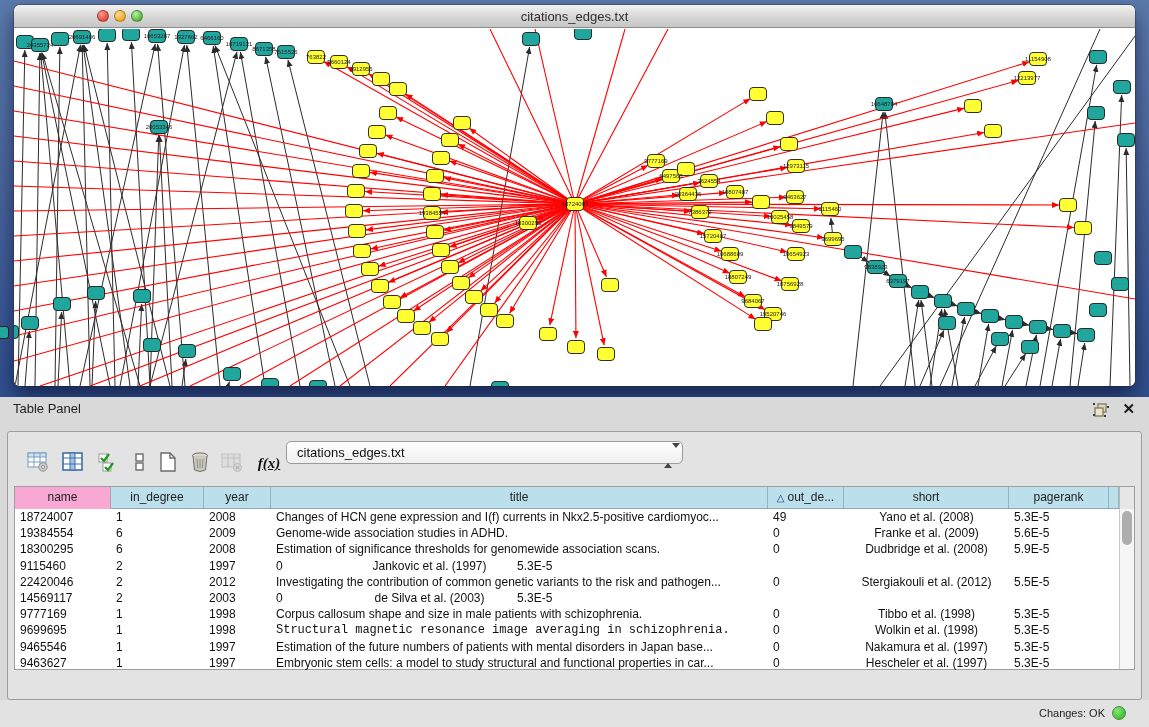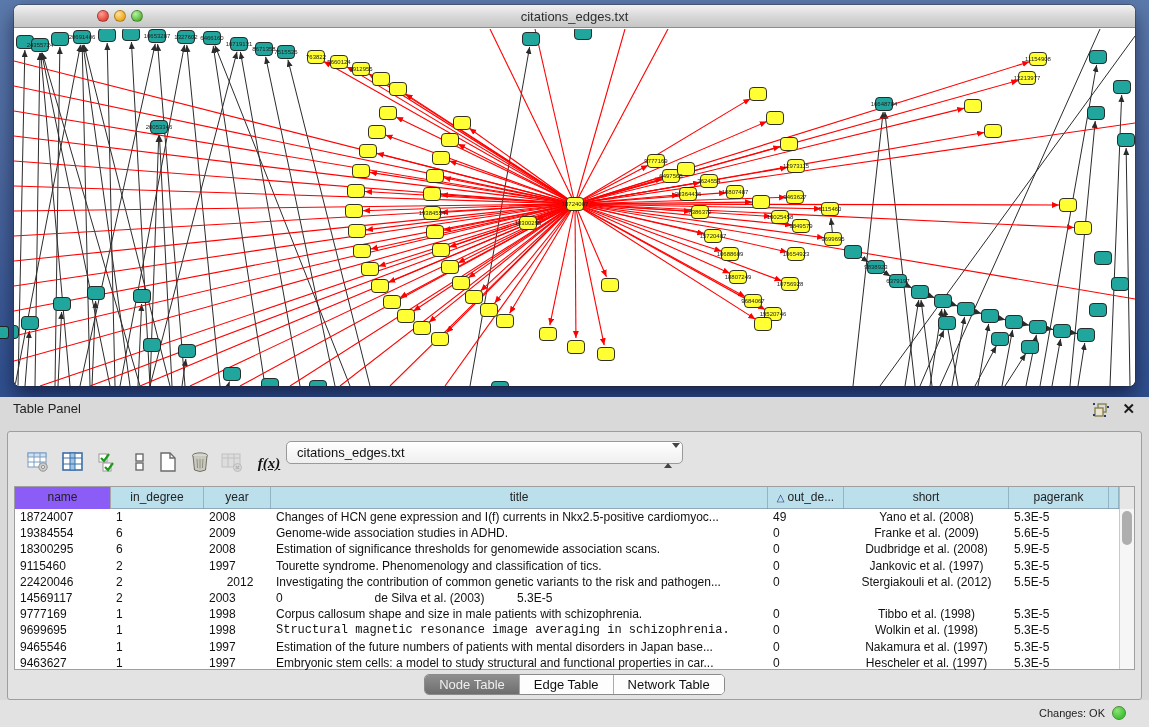--- a/index.html
+++ b/index.html
@@ -44,21 +44,21 @@
     line-height:21px; padding-left:10px; cursor:pointer; }
   .combo-arrows { position:absolute; right:9px; top:3px; width:9px; height:16px; }
   .combo-arrows .up   { width:0;height:0;border-left:4px solid transparent;border-right:4px solid transparent;border-bottom:5px solid #444; margin-bottom:3px; }
   .combo-arrows .dn   { width:0;height:0;border-left:4px solid transparent;border-right:4px solid transparent;border-top:5px solid #444; }
 
   .table-area { position:absolute; left:6px; top:54px; width:1121px; height:184px; background:#fff;
     border:1px solid #9e9e9e; }
   .thead { display:flex; height:22px; border-bottom:1px solid #8fa9b8; background:#BCDFEC; }
   .th { height:22px; line-height:21px; font-size:12px; color:#222; text-align:center;
     border-right:1px solid rgba(110,145,165,.55); overflow:hidden; white-space:nowrap; cursor:pointer; }
-  .th.gray { background:#8b5cf6; border-right:1px solid #A6A6A6; }
+  .th.gray { background:#f9a8d4; border-right:1px solid #A6A6A6; }
   .th .sortmark { font-size:10px; color:#20307a; margin-right:3px; }
   .tcorner { width:15px; height:22px; background:#E6E6E6; border-left:1px solid #BBB; }
   .tbody { position:relative; }
   .trow { display:flex; height:16.2px; line-height:16.2px; font-size:12px; color:#111; cursor:default; }
   .td { overflow:hidden; white-space:nowrap; padding-left:5px; }
   .td.center { text-align:center; padding-left:0; }
   .vscroll { position:absolute; right:0; top:22px; bottom:0; width:15px; background:#F6F6F6; border-left:1px solid #C9C9C9; }
   .vthumb { position:absolute; left:2px; right:2px; top:2px; height:34px; background:#AEAEAE; border-radius:6px; }
 
   .tabbar { position:absolute; left:0; right:0; top:242px; height:22px; text-align:center; }
@@ -539,29 +539,28 @@
               <div class="td" style="width: 67px;">2008</div>
               <div class="td" style="width: 497px;">Estimation of significance thresholds for genomewide association scans.</div>
               <div class="td" style="width: 76px;">0</div>
               <div class="td center" style="width: 165px;">Dudbridge et al. (2008)</div>
               <div class="td" style="width: 100px;">5.9E-5</div>
             </div>
             <div class="trow">
               <div class="td" style="width: 96px;">9115460</div>
               <div class="td" style="width: 93px;">2</div>
               <div class="td" style="width: 67px;">1997</div>
-              <div class="td" style="width: 497px;">Tourette syndrome. Phenomenology and classification of tics.</div>
               <div class="td" style="width: 76px;">0</div>
               <div class="td center" style="width: 165px;">Jankovic et al. (1997)</div>
               <div class="td" style="width: 100px;">5.3E-5</div>
             </div>
             <div class="trow">
               <div class="td" style="width: 96px;">22420046</div>
               <div class="td" style="width: 93px;">2</div>
-              <div class="td" style="width: 67px; text-align: center;">2012</div>
+              <div class="td" style="width: 67px;">2012</div>
               <div class="td" style="width: 497px;">Investigating the contribution of common genetic variants to the risk and pathogen...</div>
               <div class="td" style="width: 76px;">0</div>
               <div class="td center" style="width: 165px;">Stergiakouli et al. (2012)</div>
               <div class="td" style="width: 100px;">5.5E-5</div>
             </div>
             <div class="trow">
               <div class="td" style="width: 96px;">14569117</div>
               <div class="td" style="width: 93px;">2</div>
               <div class="td" style="width: 67px;">2003</div>
               <div class="td" style="width: 76px;">0</div>
@@ -603,27 +602,20 @@
               <div class="td" style="width: 76px;">0</div>
               <div class="td center" style="width: 165px;">Hescheler et al. (1997)</div>
               <div class="td" style="width: 100px;">5.3E-5</div>
             </div>
           </div>
         <div class="vscroll">
           <div class="vthumb"></div>
         </div>
       </div>
 
-      <div class="tabbar">
-        <span class="seg" id="tabseg">
-            <span class="tab sel">Node Table</span>
-            <span class="tab">Edge Table</span>
-            <span class="tab">Network Table</span>
-          </span>
-      </div>
     </div>
 
     <div class="statusbar">
       <span class="mem-label">Changes: OK</span>
       <span class="mem-dot"></span>
     </div>
   </div>
 </div>
 
 </body></html>

